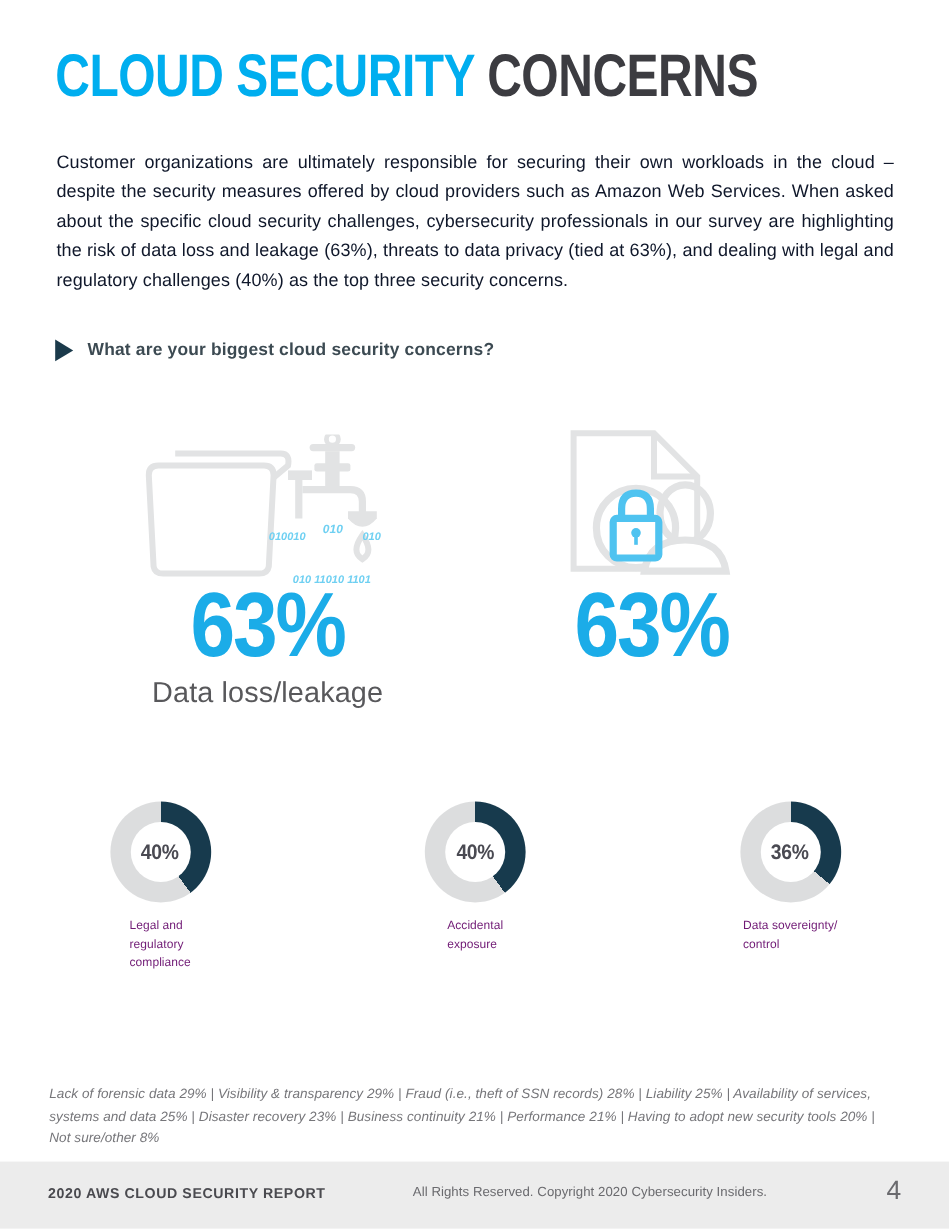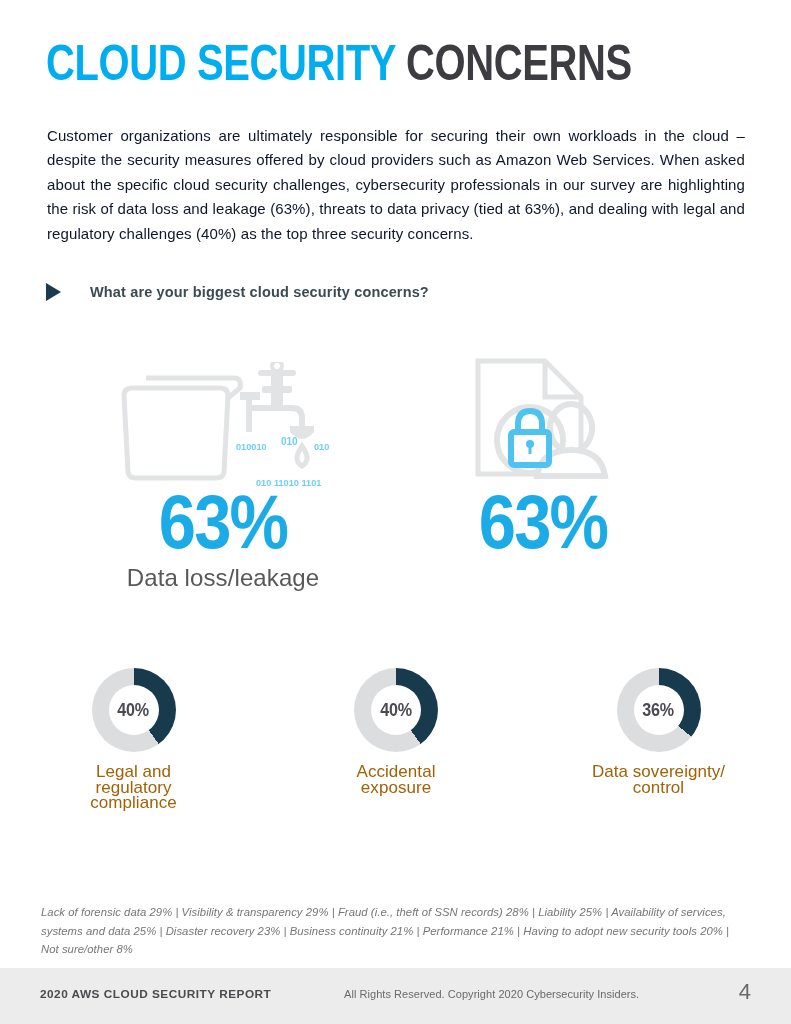--- a/index.html
+++ b/index.html
@@ -49,21 +49,21 @@
     letter-spacing: 0.1px;
   }
 
   
   .question-row {
     position: absolute;
     left: 46px;
     top: 283px;
     display: flex;
     align-items: center;
-    gap: 29px;
+    gap: 12px;
   }
   .tri {
     width: 0; height: 0;
     border-left: 15px solid #1B3A4B;
     border-top: 9px solid transparent;
     border-bottom: 9px solid transparent;
   }
   .question-text {
     font-size: 14.5px;
     font-weight: bold;
@@ -136,24 +136,23 @@
   .donut .hole span {
     font-family: "Liberation Sans", sans-serif;
     font-weight: bold;
     font-size: 17.5px;
     color: #4A4A52;
     transform: scaleX(0.92);
     letter-spacing: -0.3px;
   }
   .donut-label {
     margin-top: 12px;
-    font-size: 17px;
+    font-size: 10px;
     line-height: 15.5px;
-    color: #a16207;
-    text-align: center;
+    color: #701a75;
     letter-spacing: 0.05px;
   }
 
   
   .footnote {
     position: absolute;
     left: 41px;
     top: 903px;
     width: 700px;
     font-size: 11.3px;
@@ -233,21 +232,21 @@
 
         <rect x="155" y="14" width="12" height="32" fill="#E2E3E4"></rect>
         <rect x="146" y="24" width="30" height="7" rx="2" fill="#E2E3E4"></rect>
 
         <rect x="142" y="8" width="38" height="6" rx="3" fill="#E2E3E4"></rect>
         <circle cx="161" cy="4" r="5" fill="none" stroke="#E2E3E4" stroke-width="4"></circle>
 
         <path d="M186 84 Q176 98 186 104 Q196 98 186 84 Z" fill="none" stroke="#E2E3E4" stroke-width="5"></path>
       </svg>
     </div>
-    <div class="binary-overlay" style="position:absolute; left:148px; top:82px; width:130px; height:34px; pointer-events:none;">
+    <div class="binary-overlay" style="position:absolute; left:136px; top:82px; width:130px; height:34px; pointer-events:none;font-style:italic;">
       <span style="position:absolute; left:0px; top:8px; font-size:9.2px; font-weight:bold; color:#6FD0F2;">010010</span>
       <span style="position:absolute; left:45px; top:2px; font-size:10px; font-weight:bold; color:#6FD0F2;">010</span>
       <span style="position:absolute; left:78px; top:8px; font-size:9.2px; font-weight:bold; color:#6FD0F2;">010</span>
       <span style="position:absolute; left:20px; top:20px; font-size:9.2px; font-weight:bold; color:#6FD0F2;margin-top:24px;">010 11010 1101</span>
     </div>
     <div class="pct">63%</div>
     <div class="lbl">Data loss/leakage</div>
   </div>
 
   <div class="bigstat" id="stat-privacy">

